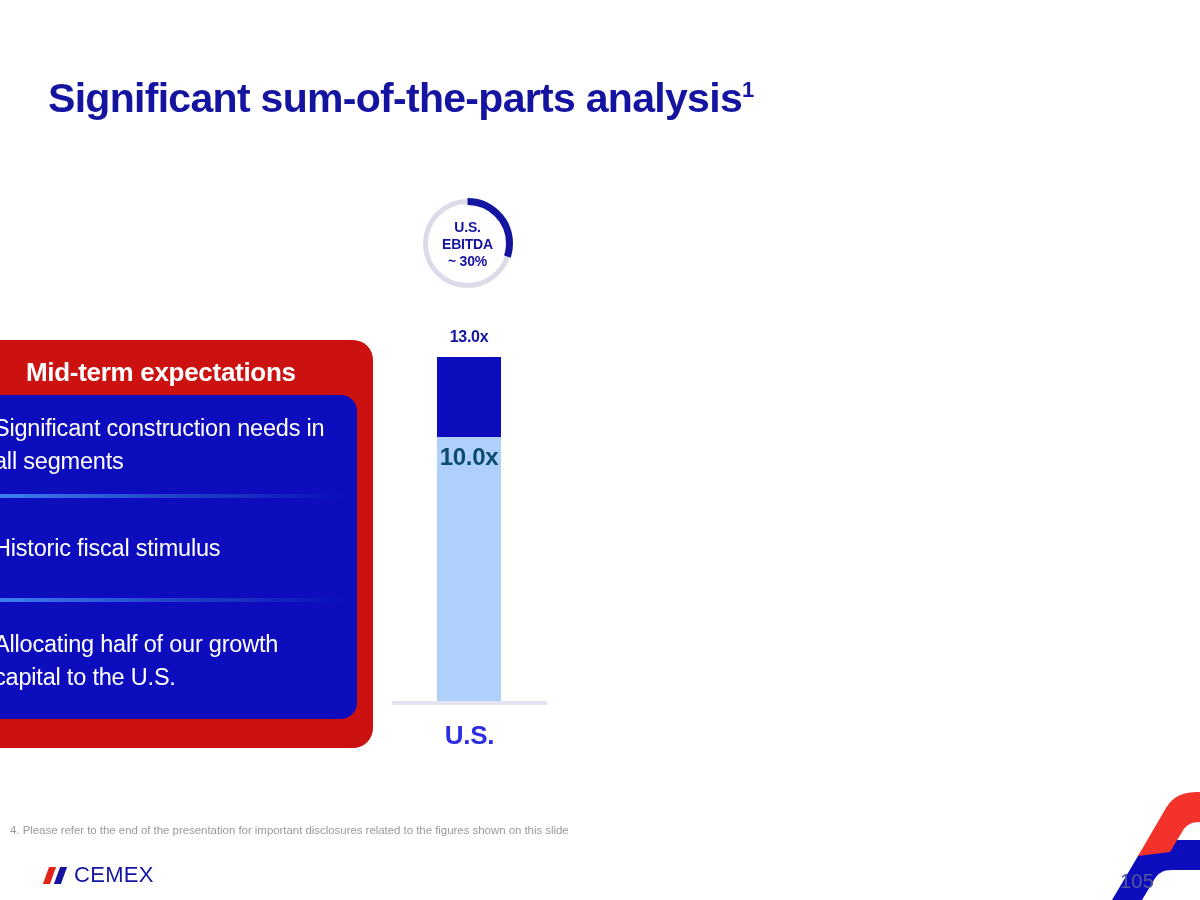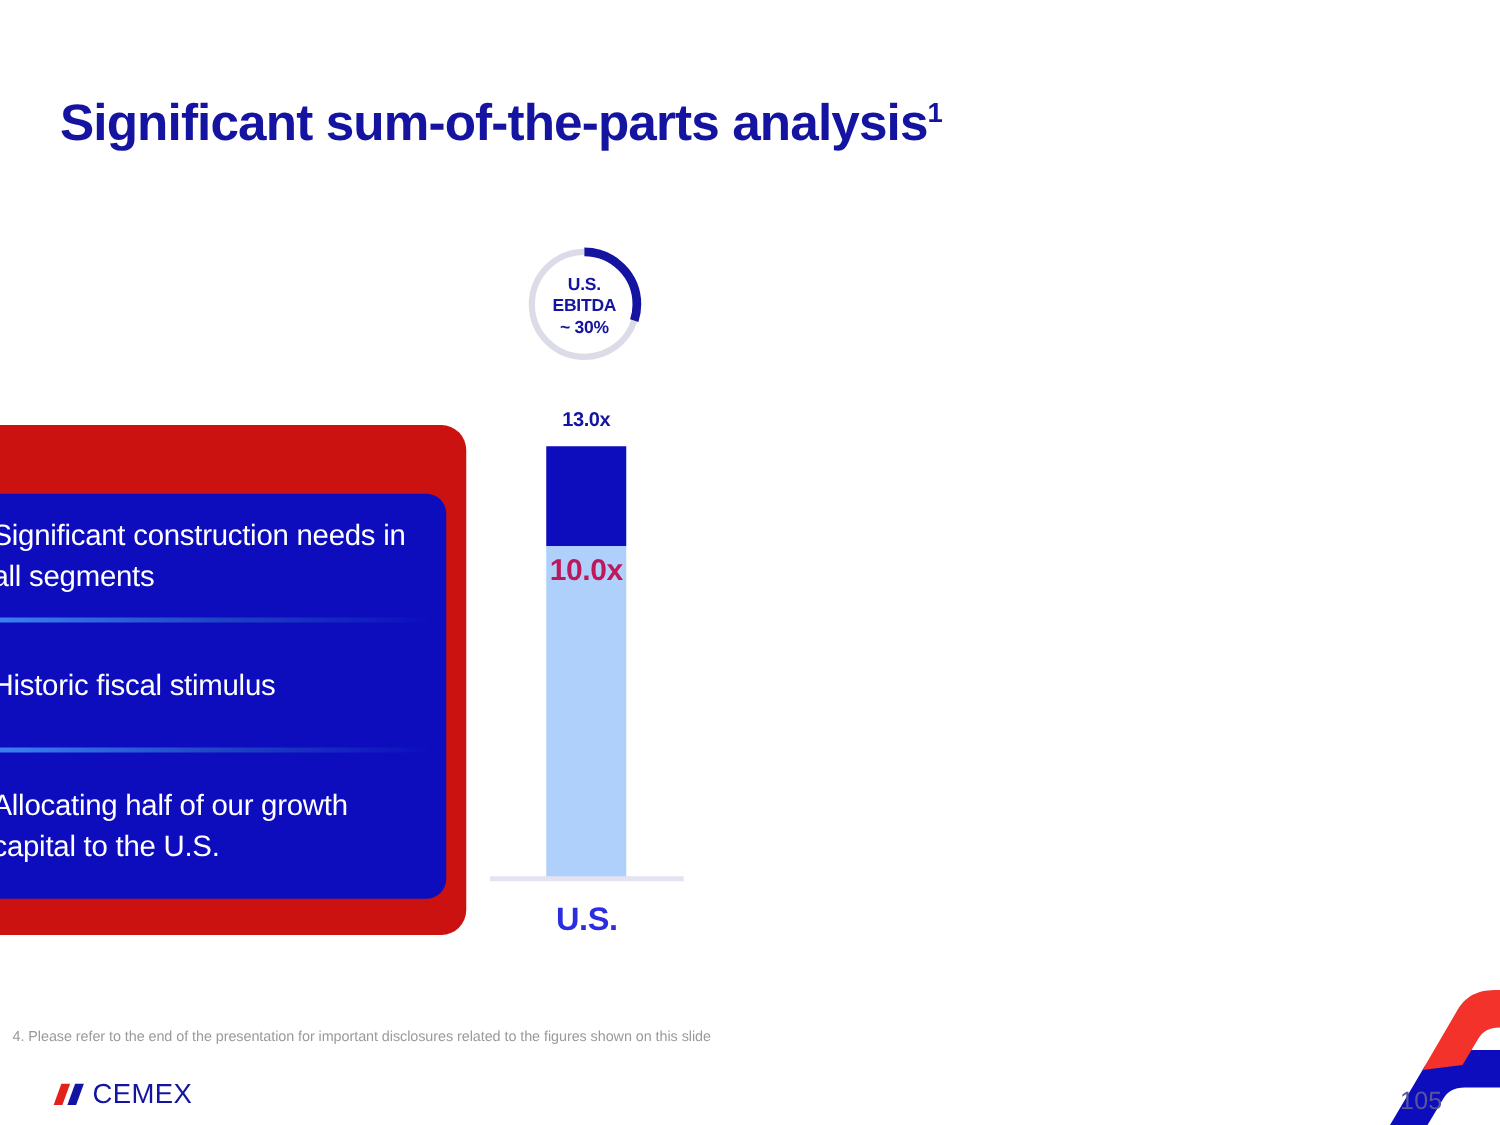--- a/index.html
+++ b/index.html
@@ -165,21 +165,21 @@
     letter-spacing: -0.3px;
   }
   .bar-mid-label {
     position: absolute;
     left: 37px;
     top: 123px;
     width: 104px;
     text-align: center;
     font-size: 24px;
     font-weight: bold;
-    color: #be185d;
+    color: #0c4a6e;
     letter-spacing: -0.3px;
   }
   .axis-line {
     position: absolute;
     left: 12px;
     top: 381px;
     width: 155px;
     height: 4px;
     background: #e3e3f2;
   }
@@ -257,20 +257,21 @@
 </style>
 </head>
 <body>
 
 <div class="slide-title">
   <span>Significant sum-of-the-parts analysis</span><span class="sup">1</span>
 </div>
 
 <div class="exp-panel">
 
+  <div class="exp-header">Mid-term expectations</div>
 
   <div class="exp-inner">
 
     <div class="exp-row exp-row-0">
       <div class="exp-text">Significant construction needs in all segments</div>
     </div>
 
     <div class="exp-divider exp-divider-0"></div>
 
     <div class="exp-row exp-row-1">

